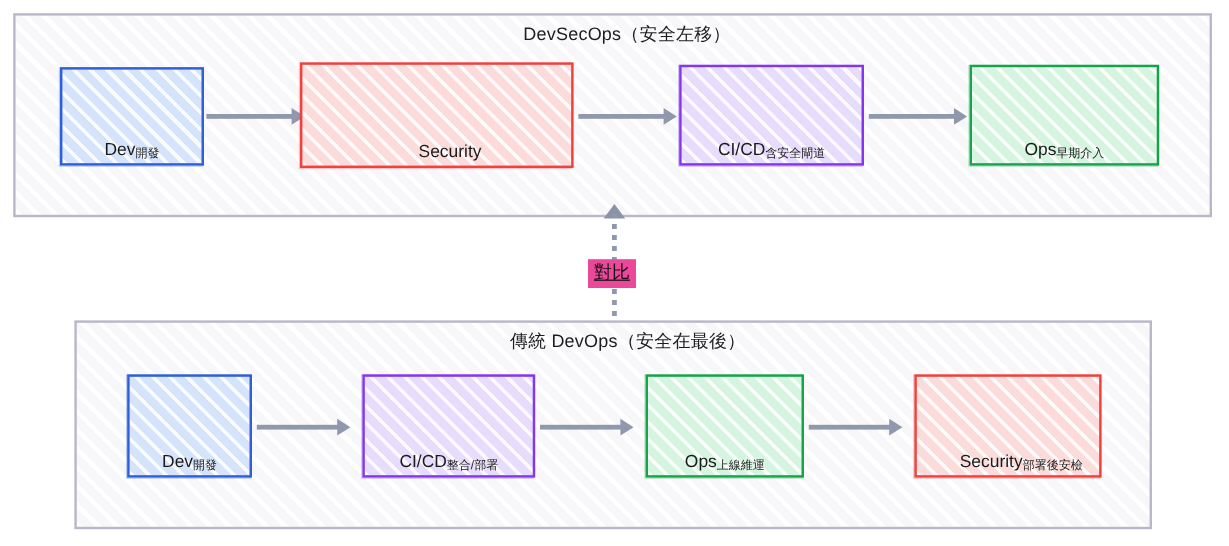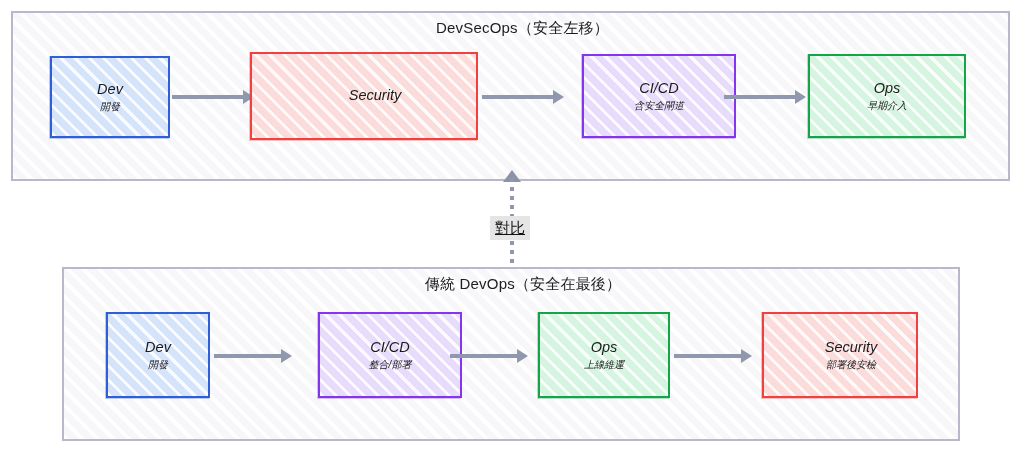--- a/index.html
+++ b/index.html
@@ -55,44 +55,43 @@
     white-space: nowrap;
     padding-left: 24px;
   }
 
   
   .node {
     position: absolute;
     box-sizing: border-box;
     border: 2px solid #333;
     display: flex;
-    flex-direction: column;
-    align-items: center;
+    flex-direction: row;
+    align-items: flex-end;
     justify-content: center;
     text-align: center;
     line-height: 1.45;
     color: #1a1a1a;
     background-repeat: repeat;
-    font-style: italic;
   }
   .node .n-title { font-size: 14.5px; }
   .node .n-sub   { font-size: 10px; }
 
   .hatch {
     background-image: repeating-linear-gradient(
         45deg,
         rgba(255,255,255,0.85) 0px,
         rgba(255,255,255,0.85) 3px,
         rgba(255,255,255,0) 3px,
         rgba(255,255,255,0) 10px);
   }
 
   .c-blue   { border-color:#2f5fd8; background-color:#d6e4fb; }
   .c-red    { border-color:#f0413f; background-color:#fbdcdb;padding-left:22px; }
-  .c-purple { border-color:#8436ef; background-color:#e7dcfb;margin-left:16px; }
+  .c-purple { border-color:#8436ef; background-color:#e7dcfb; }
   .c-green  { border-color:#16a34a; background-color:#d6f5e0; }
 
   
   .node::after {
     content:"";
     position:absolute;
     left:-3px; top:-2px; right:-1px; bottom:-3px;
     border:1.5px solid currentColor;
     opacity:0.30;
     pointer-events:none;
@@ -137,21 +136,21 @@
     width:0; height:0;
     border-left:9px solid transparent;
     border-right:9px solid transparent;
     border-bottom:12px solid #8b93a8;
   }
   #compare-label {
     position:absolute;
     left:490px;
     top:216px;
     padding:2px 5px;
-    background:#e5e5e5;
+    background:#ec4899;
     color:#111;
     font-size:15px;
     line-height:1.35;
     white-space:nowrap;
     text-decoration:underline;
   }
 </style>
 </head>
 <body>
 

